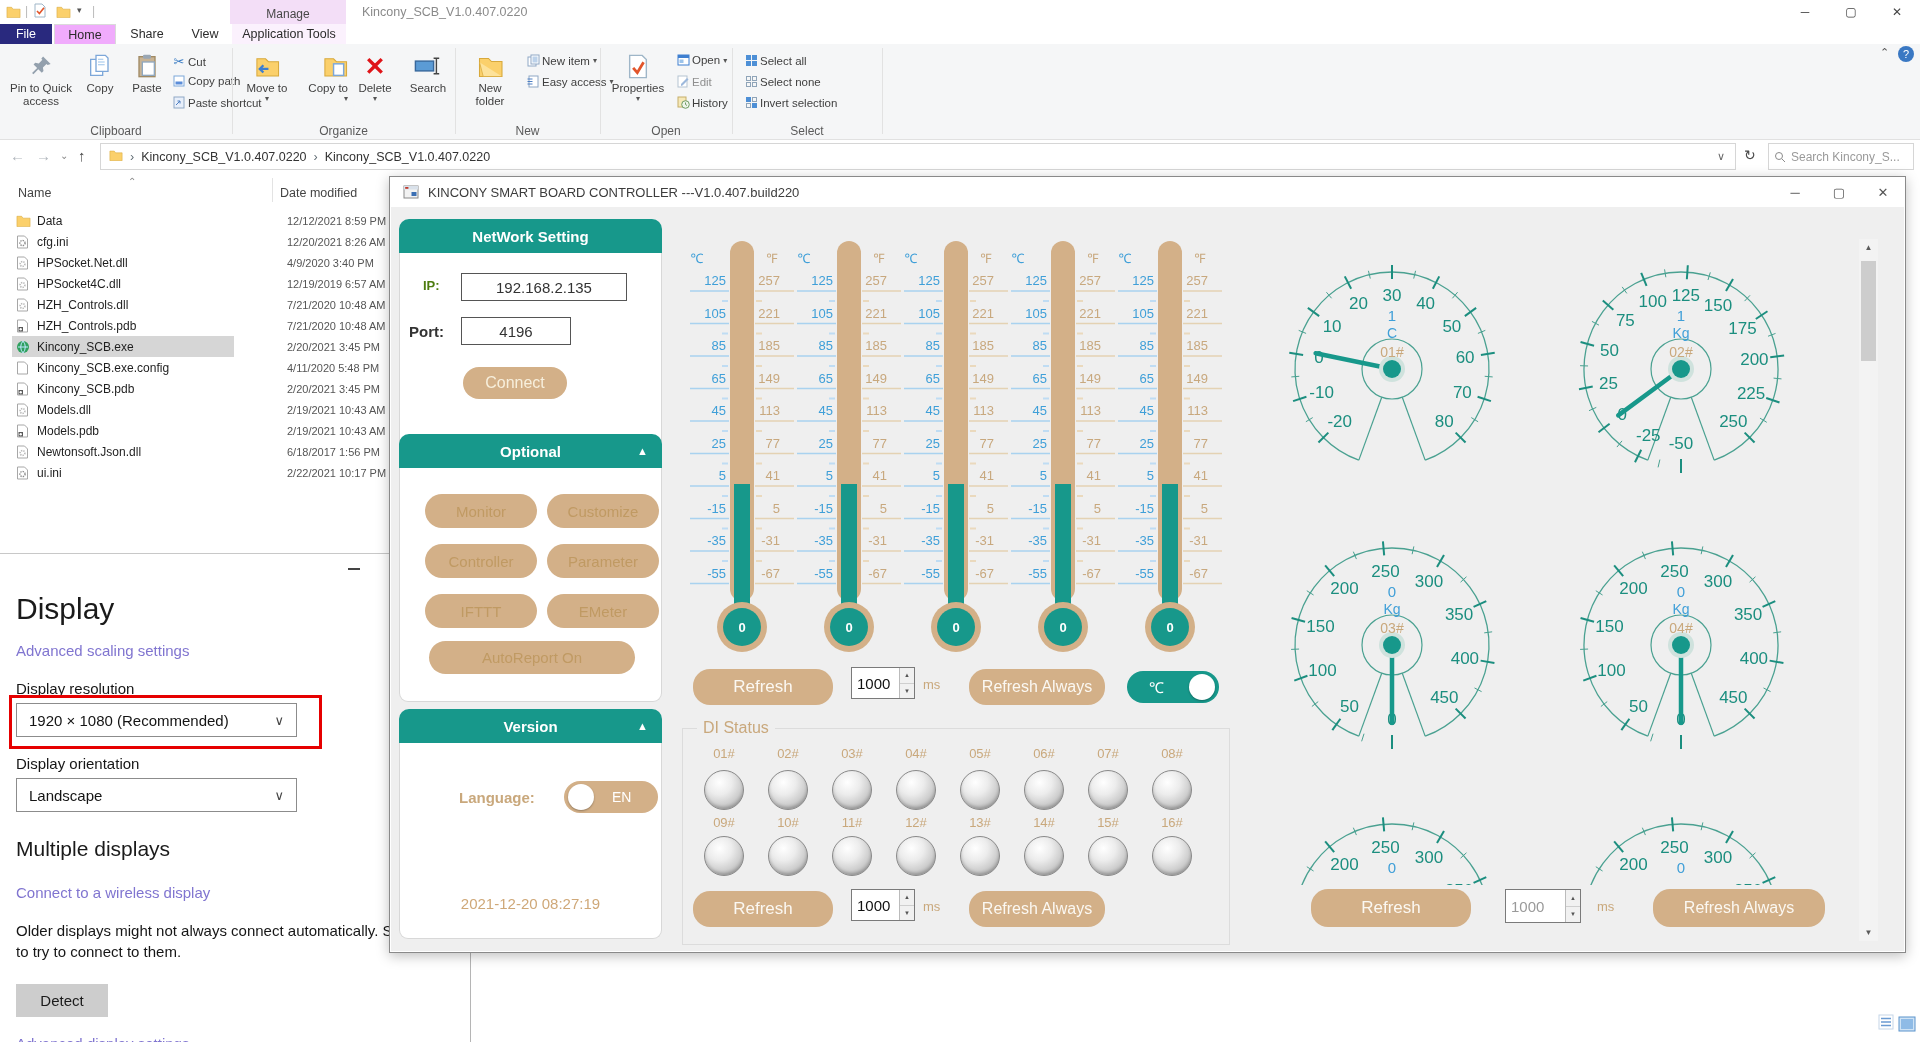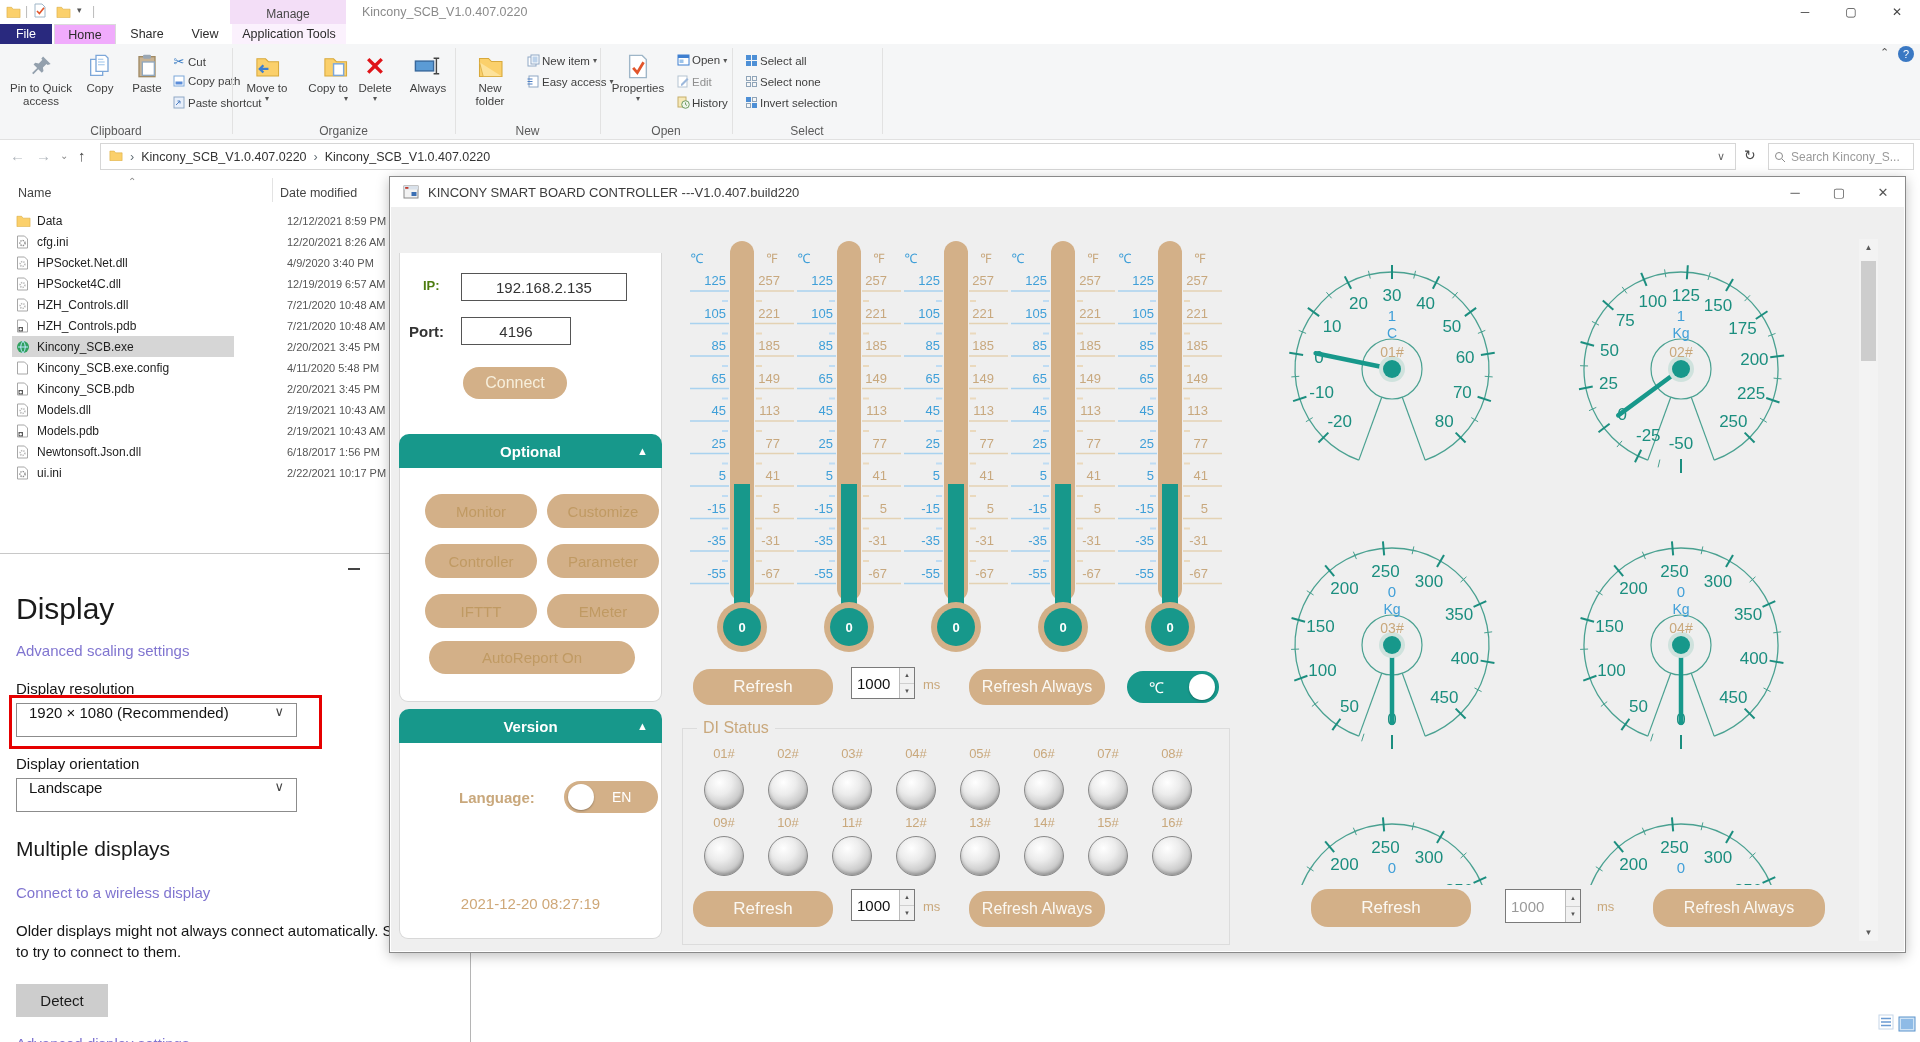--- a/index.html
+++ b/index.html
@@ -29,21 +29,21 @@
   .crumbbar{background:#fff;border:1px solid #d6d6d6;box-sizing:border-box;display:flex;align-items:center;font-size:12.5px;color:#333;}
   .searchbox{background:#fff;border:1px solid #d6d6d6;box-sizing:border-box;display:flex;align-items:center;overflow:hidden;}
   .searchbox span{color:#9a9a9a;font-size:12px;white-space:nowrap;}
   .colhead{font-size:12.5px;color:#444;}
   .file-row{height:21px;display:flex;align-items:center;}
   .file-name{font-size:12px;color:#1e1e1e;margin-left:6px;white-space:nowrap;}
   .file-date{position:absolute;left:287px;font-size:11px;color:#555;white-space:nowrap;}
   
   .set-link{color:#8075d0;font-size:15px;}
   .set-label{color:#161616;font-size:15px;}
-  .dropdown{background:#fff;border:1px solid #8c8c8c;box-sizing:border-box;display:flex;
+  .dropdown{background:#fff;border:1px solid #8c8c8c;box-sizing:border-box;display:flex;align-items:center;
             font-size:15px;color:#141414;padding-left:12px;}
   .dropdown .chev{margin-left:auto;margin-right:12px;color:#444;font-size:13px;}
   
   .kwin{left:389px;top:176px;width:1517px;height:777px;background:#fff;border:1px solid #8a8a8a;
         box-sizing:border-box;box-shadow:0 3px 12px rgba(0,0,0,.25);}
   .ktitle{left:0;top:0;width:100%;height:30px;background:#fff;display:flex;align-items:center;}
   .kcontent{left:1px;top:30px;width:1513px;height:744px;background:#efefef;}
   .kbtn{width:44px;height:30px;display:flex;align-items:center;justify-content:center;color:#555;font-size:13px;}
   .panel-header{background:#17988b;color:#fff;font-weight:bold;font-size:15px;border-radius:10px 10px 0 0;
                 display:flex;align-items:center;justify-content:center;}
@@ -191,21 +191,21 @@
       <span>Delete</span>
         <span style="font-size:8px;color:#555;">▾</span>
     </div>
     <div class="abs rbig" style="left:400px;top:6px;width:56px;">
       <span class="ric">
         <svg width="28" height="22" viewBox="0 0 20 15">
             <rect x="1" y="4" width="13" height="7" fill="#5b9bd5" stroke="#38689c"></rect>
             <path d="M16 2v11M14 2h4M14 13h4" stroke="#444" fill="none"></path>
           </svg>
         </span>
-      <span>Always</span>
+      <span>Search</span>
     </div>
     <div class="abs rgl" style="left:232px;top:80px;width:223px;">Organize</div>
     <div class="abs rsep" style="left:455px;top:4px;height:86px;"></div>
 
     <div class="abs rbig" style="left:464px;top:6px;width:52px;">
       <span class="ric">
         <svg width="28" height="24" viewBox="0 0 18 16">
             <path d="M2 3h6l2 2h7v10H2z" fill="#fbd06b" stroke="#d8a93c" stroke-width=".7"></path>
             <path d="M2 5.5L4.5 15h12.5" fill="#fde29a" stroke="#d8a93c" stroke-width=".5"></path>
           </svg>
@@ -535,20 +535,23 @@
             <rect x="8.5" y="8" width="5" height="4" fill="#3b6fb3"></rect>
           </svg>
         </span>
       <span style="margin-left:9px;font-size:13px;color:#3c3c3c;">KINCONY SMART BOARD CONTROLLER ---V1.0.407.build220</span>
       <div class="kbtn" style="margin-left:auto;">─</div>
       <div class="kbtn">▢</div>
       <div class="kbtn">✕</div>
     </div>
     <div class="abs kcontent"></div>
 
+    <div class="abs panel-header" style="left:9px;top:42px;width:263px;height:34px;">
+      <span>NetWork Setting</span>
+      </div>
     <div class="abs panel-body" style="left:9px;top:76px;width:263px;height:200px;"></div>
     <span class="abs" style="left:33px;top:101px;font-size:13px;font-weight:bold;color:#4d7c0f;">IP:</span>
     <div class="abs field" style="left:71px;top:96px;width:166px;height:28px;">192.168.2.135</div>
     <span class="abs" style="left:19px;top:146px;font-size:15px;font-weight:bold;color:#333;">Port:</span>
     <div class="abs field" style="left:71px;top:140px;width:110px;height:28px;">4196</div>
     <div class="abs tanbtn" style="left:73px;top:190px;width:104px;height:32px;color:#f7efdc;">Connect</div>
 
     <div class="abs panel-header" style="left:9px;top:257px;width:263px;height:34px;">
       <span>Optional</span>
         <span class="panel-tri">▲</span>

